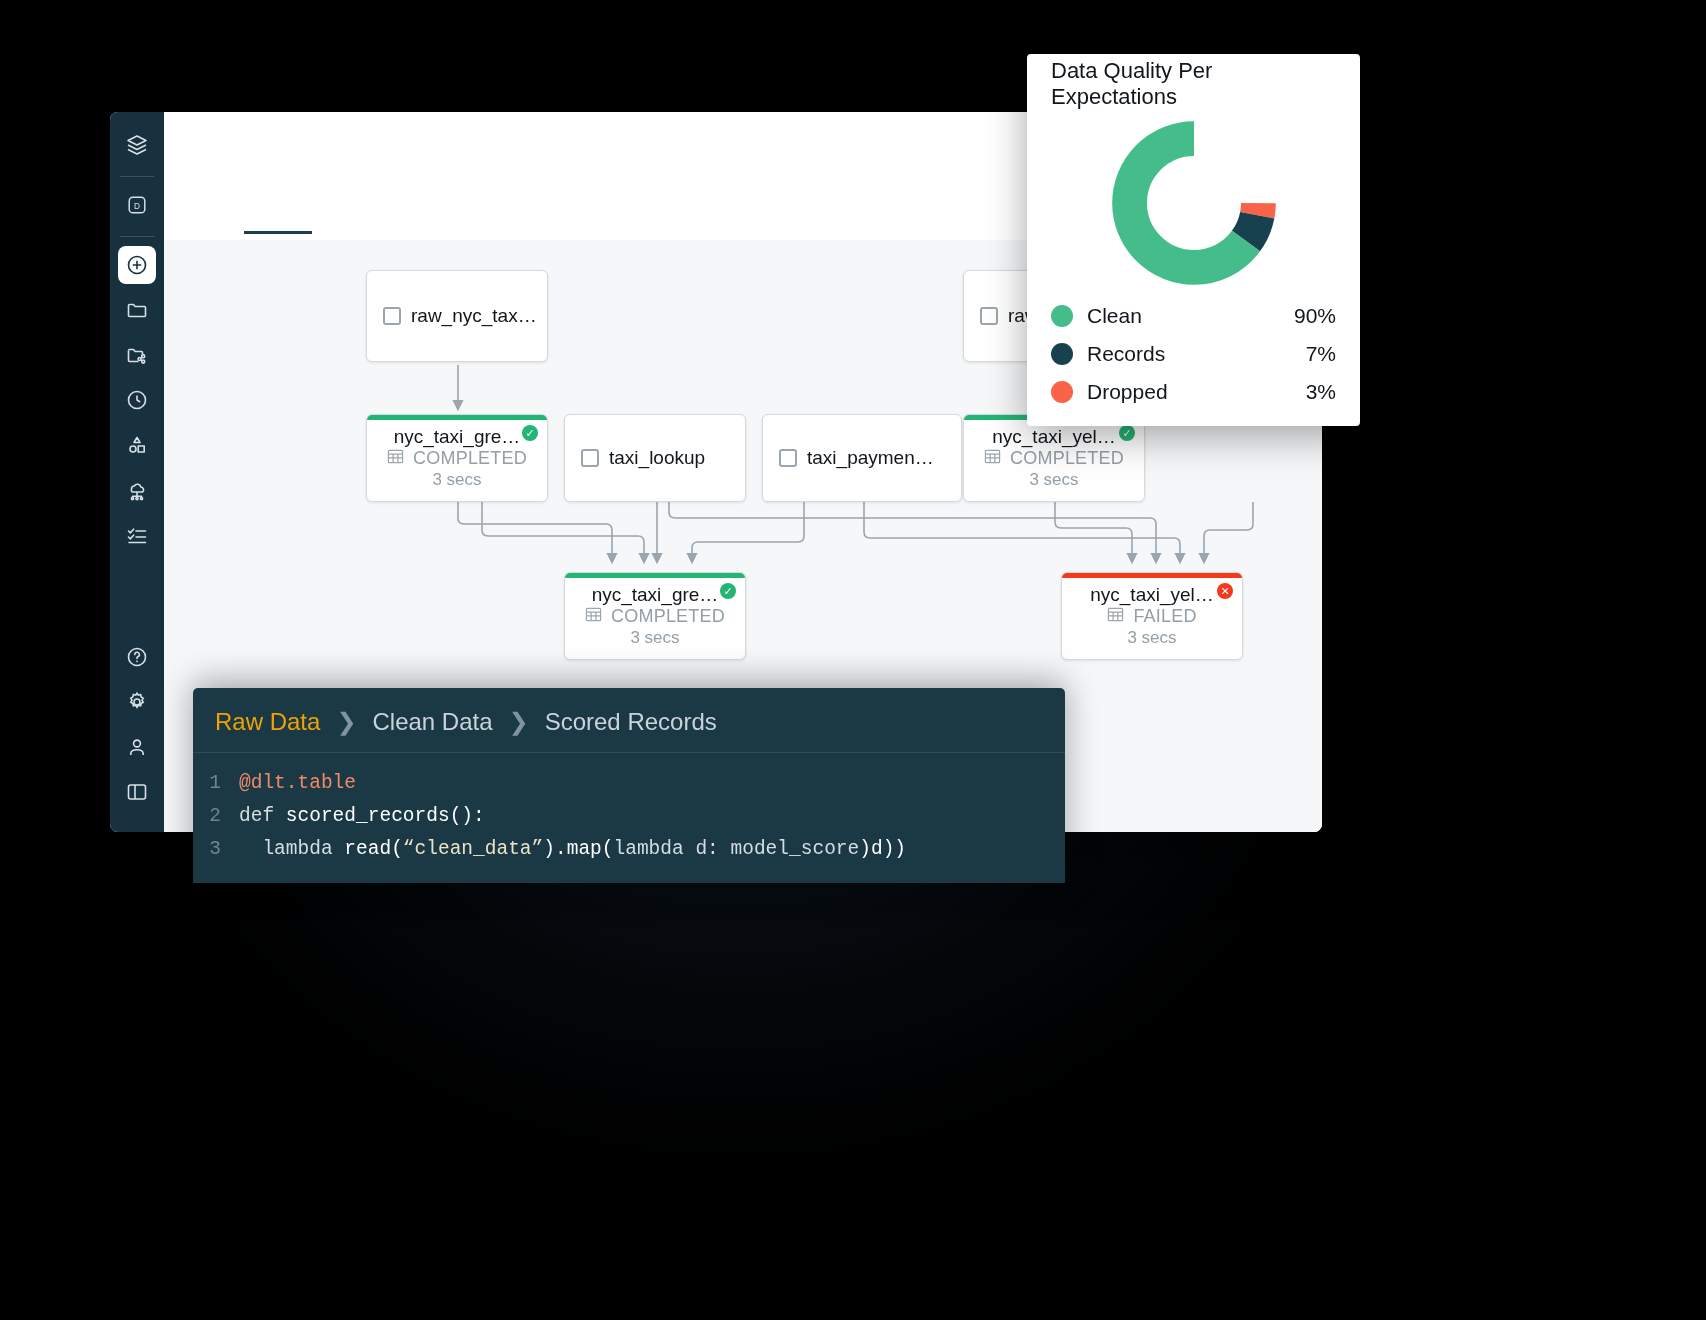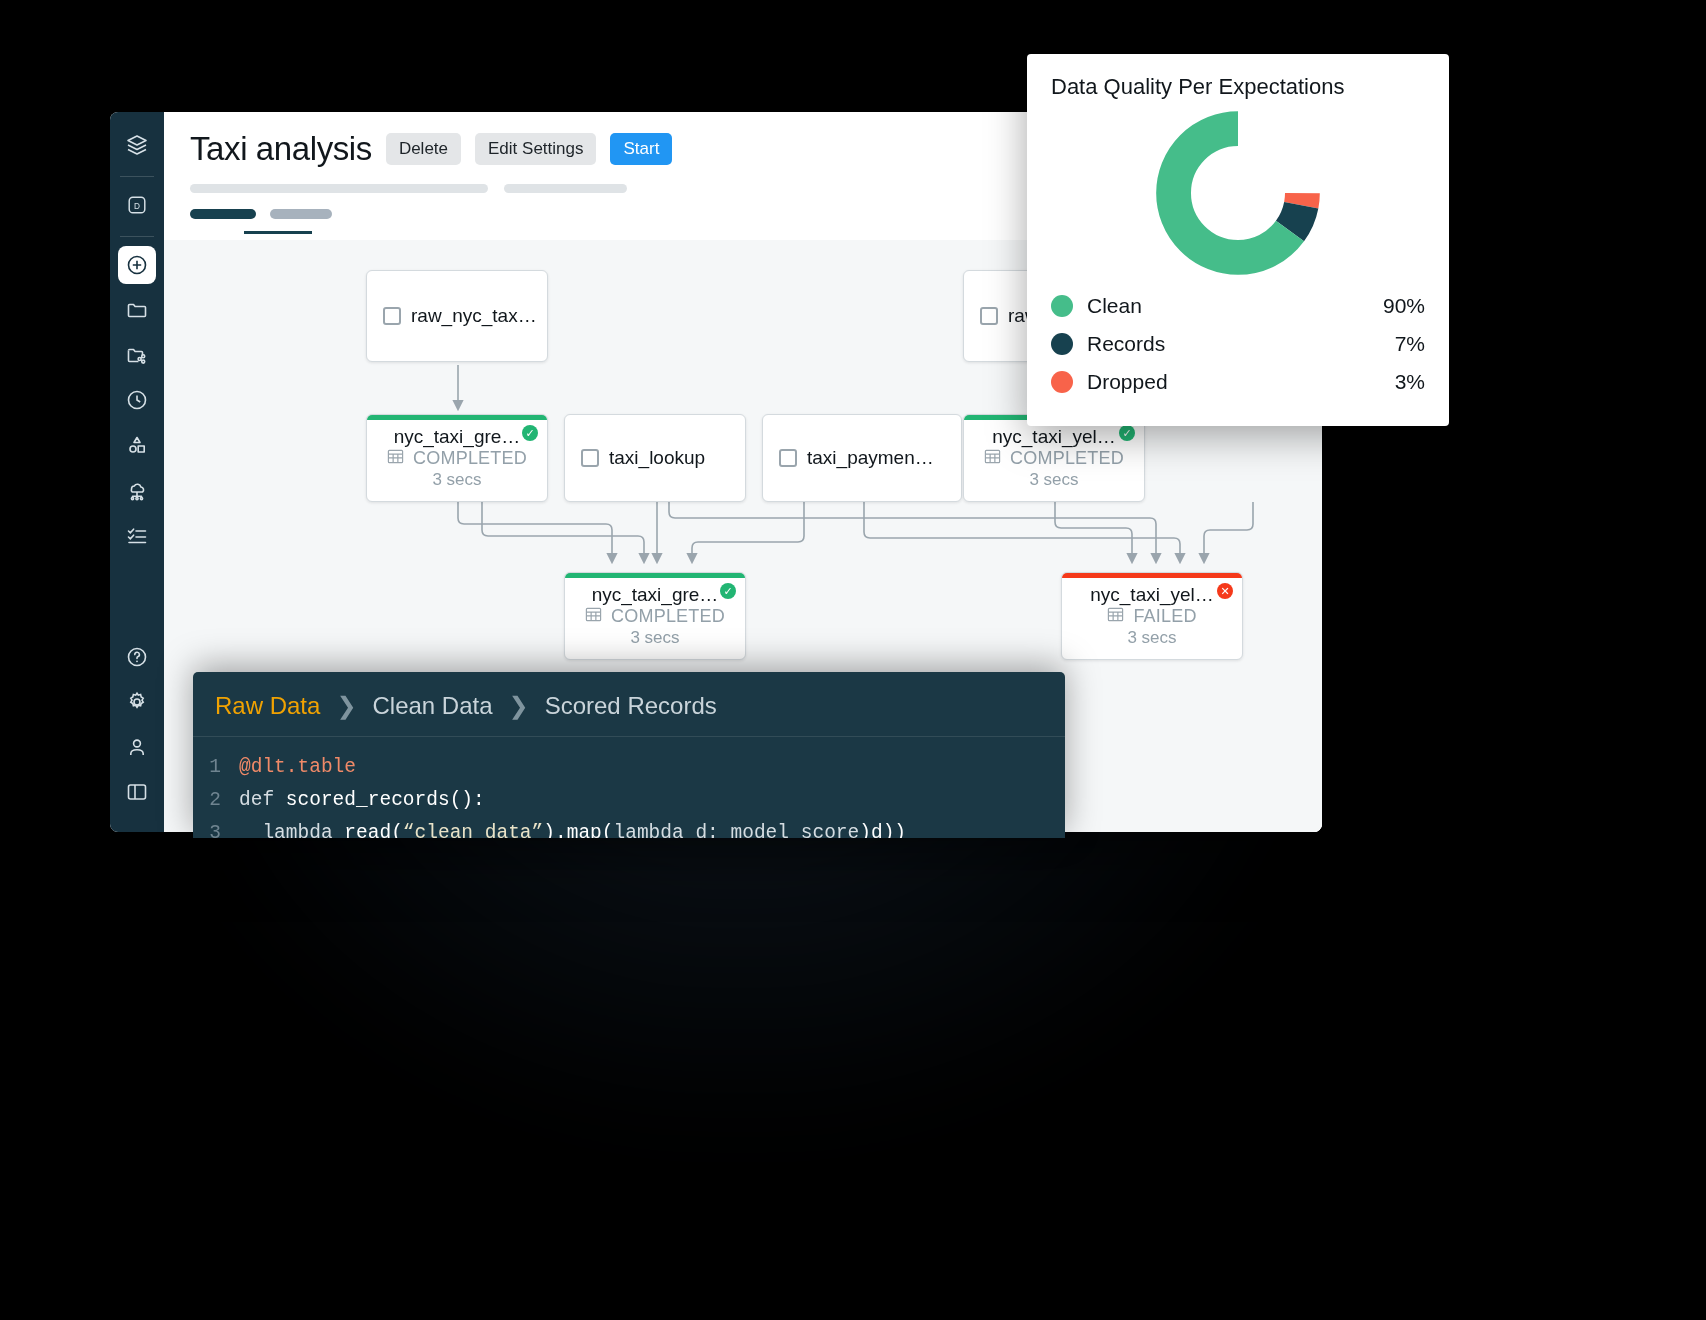--- a/index.html
+++ b/index.html
@@ -122,22 +122,22 @@
     position: absolute; top: 10px; right: 9px;
     width: 16px; height: 16px; border-radius: 50%;
     display: flex; align-items: center; justify-content: center;
     color: #fff; font-size: 11px; line-height: 1;
   }
   .badge.ok { background: #22b573; }
   .badge.err { background: #f5391a; }
 
   
   .code-panel {
-    position: absolute; left: 193px; top: 672px;
-    width: 872px; height: 166px;
+    position: absolute; left: 193px; top: 688px;
+    width: 872px; height: 195px;
     background: #1b3845;
     border-radius: 5px 5px 0 0;
     box-shadow: 0 -6px 34px rgba(0,0,0,0.35);
     overflow: hidden;
   }
   .code-tabs {
     display: flex; align-items: center; gap: 16px;
     padding: 20px 22px 16px 22px;
     border-bottom: 1px solid rgba(255,255,255,0.10);
   }
@@ -150,24 +150,24 @@
   .ct { white-space: pre; }
   .c-dec { color: #f08a68; }
   .c-kw  { color: #d5dde2; }
   .c-fn  { color: #ffffff; }
   .c-str { color: #e9e3c8; text-align: right; }
   .c-pl  { color: #d5dde2; }
 
   
   .chart-card {
     position: absolute; left: 1027px; top: 54px;
-    width: 422px; height: 372px;
+    width: 333px; height: 372px;
     background: #ffffff; border-radius: 4px;
     box-shadow: 0 10px 40px rgba(0,0,0,0.35);
-    padding: 20px 24px;
+    padding: 4px 24px;
   }
   .chart-title { font-size: 22px; color: #11171C; margin-bottom: 8px; }
   .donut-wrap { display: flex; justify-content: center; margin: 6px 0 16px; }
   .legend-row {
     display: flex; align-items: center; margin-top: 14px;
   }
   .dot { width: 22px; height: 22px; border-radius: 50%; flex: 0 0 auto; }
   .legend-label { font-size: 21px; color: #11171C; margin-left: 14px; }
   .legend-val { font-size: 21px; color: #11171C; margin-left: auto; }
 </style>
@@ -271,36 +271,20 @@
         <div class="side-icon">
           <svg width="24" height="24" viewBox="0 0 24 24" fill="none" stroke="currentColor" stroke-width="1.6">
             <rect x="3.5" y="5" width="17" height="14" rx="2"></rect>
               <path d="M10 5v14"></path>
           </svg>
         </div>
       </div>
     </div>
 
     <div class="main">
-      <div class="page-head">
-        <div class="title-row">
-          <div class="page-title">Taxi analysis</div>
-          <button class="btn btn-grey">Delete</button>
-          <button class="btn btn-grey">Edit Settings</button>
-          <button class="btn btn-blue">Start</button>
-        </div>
-        <div class="skel-row">
-          <div class="skel skel-a"></div>
-          <div class="skel skel-b"></div>
-        </div>
-        <div class="tabs-row">
-          <div class="tab-pill tab-active"></div>
-          <div class="tab-pill tab-inactive"></div>
-        </div>
-      </div>
       <div class="tab-underline"></div>
 
       <div class="canvas">
         <svg class="edges" width="1158" height="592">
           <defs>
             <marker id="arw" viewBox="0 0 10 10" refX="8" refY="5" markerWidth="7" markerHeight="7" orient="auto-start-reverse">
               <path d="M 0 0 L 10 5 L 0 10 z" fill="#9aa5ad"></path>
             </marker>
           </defs>
           <g fill="none" stroke="#9aa5ad" stroke-width="1.6">

